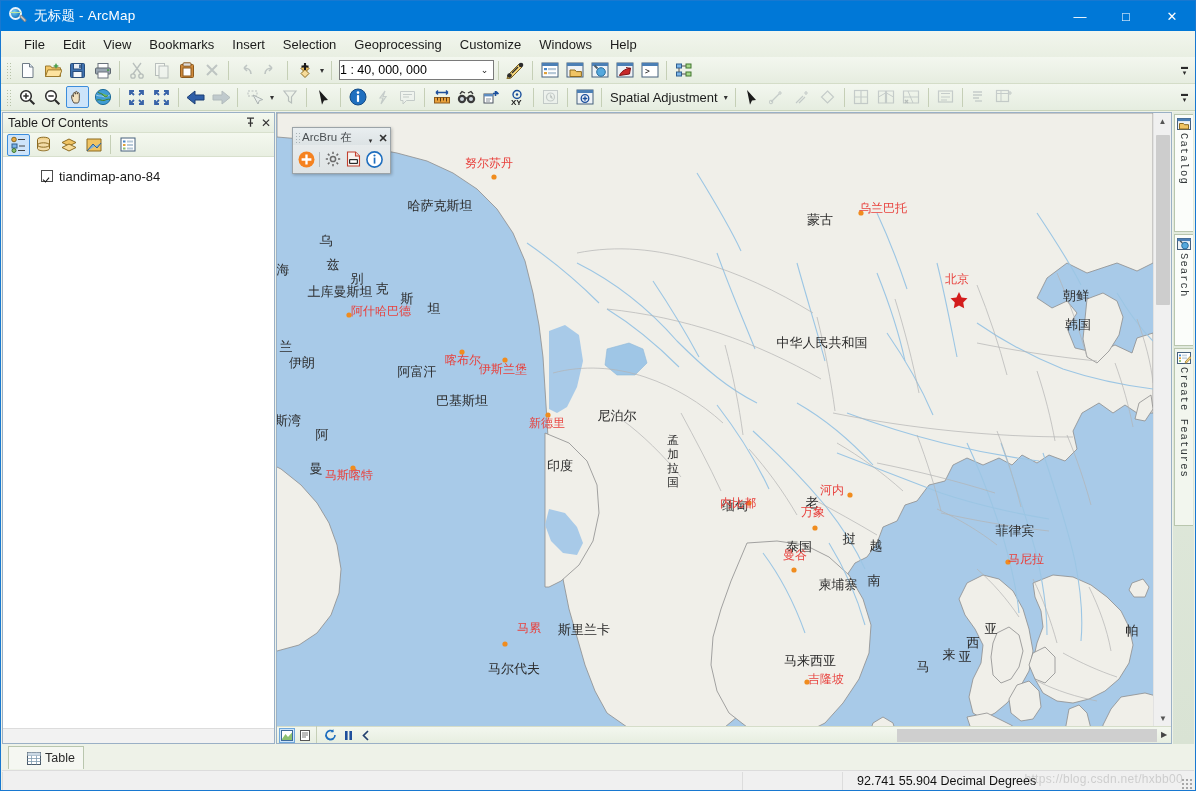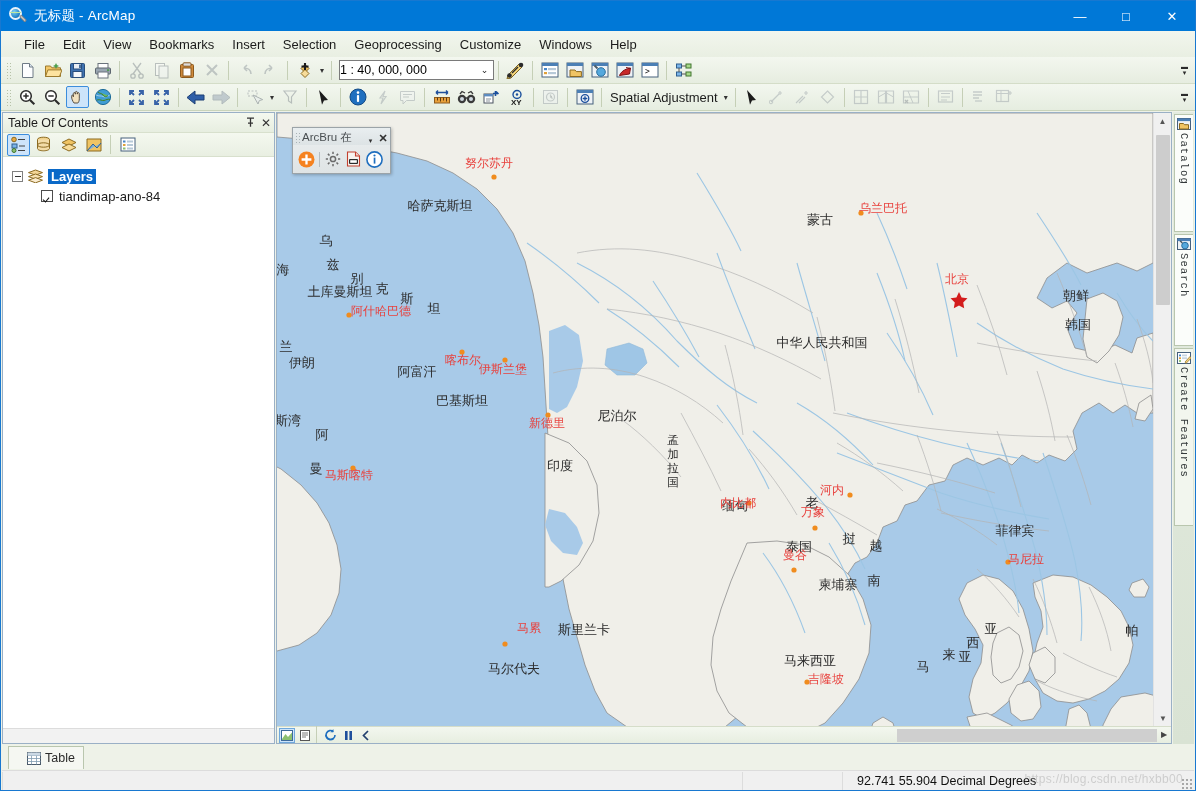--- a/index.html
+++ b/index.html
@@ -660,31 +660,20 @@
               <rect x="7" y="3.5" width="6" height="2" fill="#b7c9d8"></rect>
               <rect x="3" y="7" width="2.5" height="2" fill="#e0a13a"></rect>
               <rect x="7" y="7" width="6" height="2" fill="#b7c9d8"></rect>
               <rect x="3" y="10.5" width="2.5" height="2" fill="#8ac070"></rect>
               <rect x="7" y="10.5" width="6" height="2" fill="#b7c9d8"></rect>
             </svg>
         </div>
       </div>
 
       <div id="toc-body">
-        <div class="tocrow">
-          <div class="exp"></div>
-          <div class="lyrstack">
-            <svg width="17" height="14" viewBox="0 0 17 14">
-                <path d="M8.5 1l7 2.6-7 2.6-7-2.6z" fill="#f3d596" stroke="#8c6a20"></path>
-                <path d="M8.5 5l7 2.6-7 2.6-7-2.6z" fill="#f7e2b4" stroke="#8c6a20"></path>
-                <path d="M8.5 8.6l7 2.6-7 2.6-7-2.6z" fill="#fbecd0" stroke="#8c6a20"></path>
-              </svg>
-          </div>
-          <div class="nm sel">Layers</div>
-        </div>
         <div class="tocrow child">
           <div class="cbx"></div>
           <div>tiandimap-ano-84</div>
         </div>
       </div>
       <div id="toc-scroll"></div>
     </div>
 
     <div id="mapframe">
       <div id="mapcanvas">

